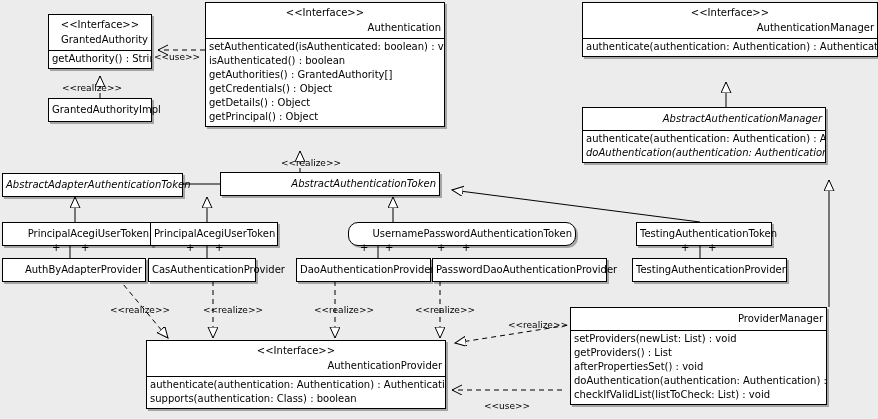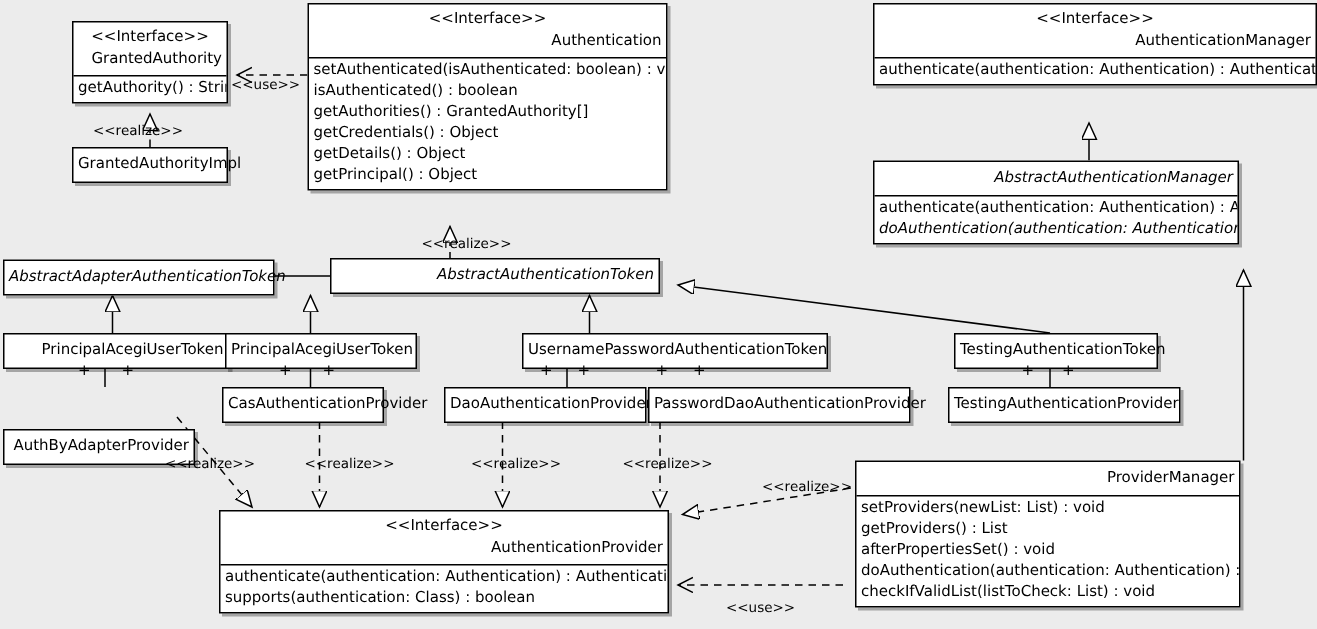--- a/index.html
+++ b/index.html
@@ -179,33 +179,33 @@
       <span class="cname solo">PrincipalAcegiUserToken</span>
     </div>
   </div>
 
   <div class="uml" style="left:150px;top:222px;width:128px;">
     <div class="hdr">
       <span class="cname solo">PrincipalAcegiUserToken</span>
     </div>
   </div>
 
-  <div class="uml" style="left:348px;top:222px;width:204px;">
+  <div class="uml" style="left:348px;top:222px;width:228px;border-radius:10px;">
     <div class="hdr">
       <span class="cname solo">UsernamePasswordAuthenticationToken</span>
     </div>
   </div>
 
   <div class="uml" style="left:636px;top:222px;width:136px;">
     <div class="hdr">
       <span class="cname solo">TestingAuthenticationToken</span>
     </div>
   </div>
 
-  <div class="uml" style="left:2px;top:258px;width:128px;margin-top:28px;">
+  <div class="uml" style="left:2px;top:258px;width:144px;">
     <div class="hdr">
       <span class="cname solo">AuthByAdapterProvider</span>
     </div>
   </div>
 
   <div class="uml" style="left:148px;top:258px;width:108px;">
     <div class="hdr">
       <span class="cname solo">CasAuthenticationProvider</span>
     </div>
   </div>

